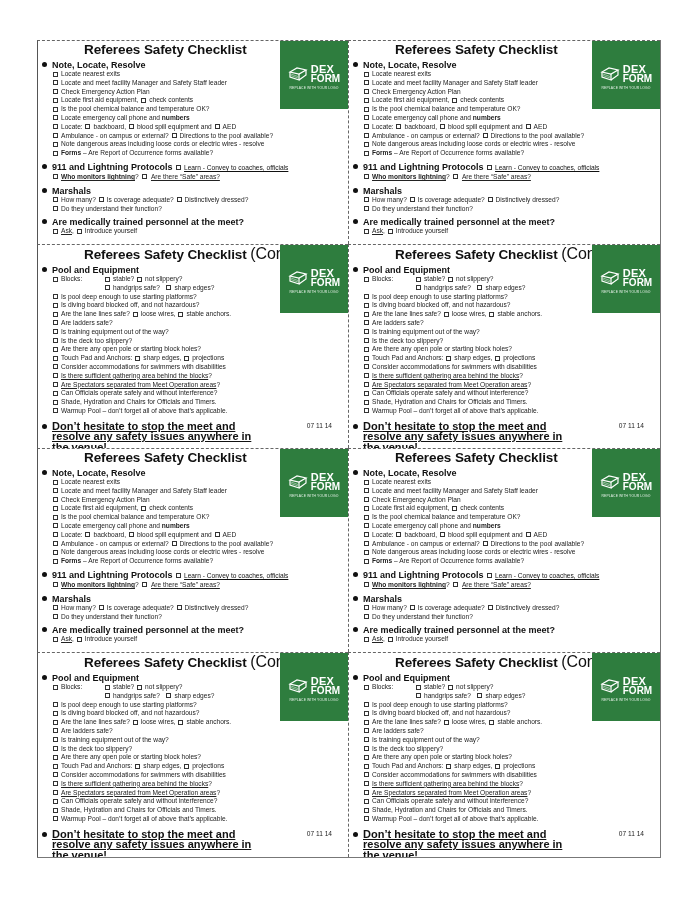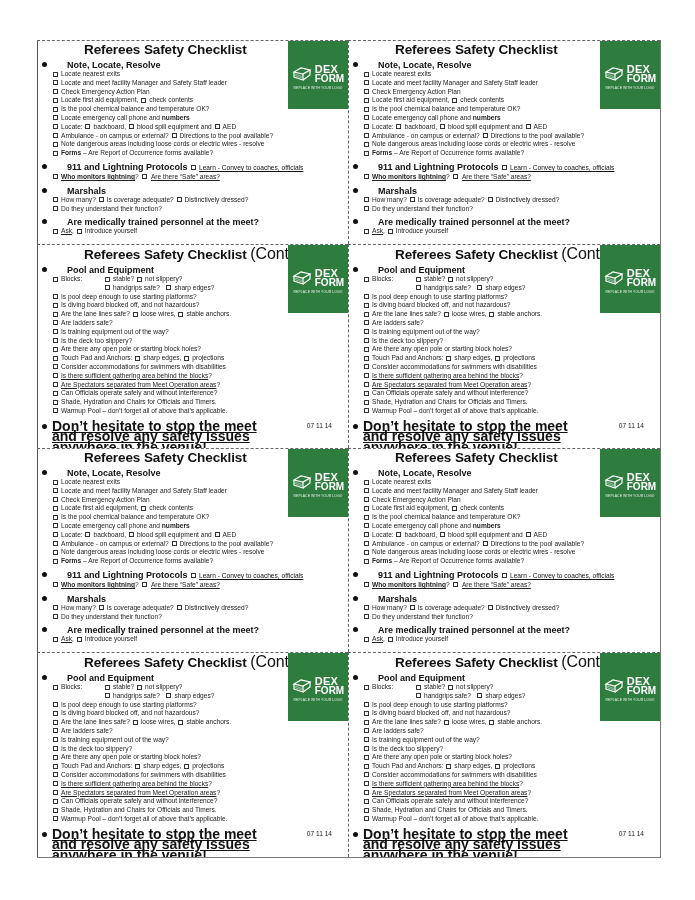--- a/index.html
+++ b/index.html
@@ -6,42 +6,42 @@
   body { width: 695px; height: 900px; position: relative; overflow: hidden;
          font-family: "Liberation Sans", sans-serif; color: #111; }
   .sheet { position: absolute; left: 37px; top: 40px; width: 623px; height: 817px;
            display: grid; grid-template-columns: 311px 312px; grid-template-rows: 204px 204px 204px 205px;
            border-right: 1px solid #777; border-bottom: 1px solid #777; }
   .card { position: relative; box-sizing: border-box; border-left: 1px dashed #666; border-top: 1px dashed #666;
           padding: 1px 4px 0 4px; overflow: hidden; }
   .card.first-col { border-left: 1px solid #555; }
   .title { font-weight: bold; font-size: 13.5px; line-height: 16px; margin: 0 0 2px 0; letter-spacing: -0.1px; padding-left: 42px; }
   .title .cont { font-weight: normal; font-size: 16px; }
-  .logo { position: absolute; right: 0; top: 0; width: 60px; height: 68px; background: #2e7d3e;
+  .logo { position: absolute; right: 0; top: 0; width: 68px; height: 68px; background: #2e7d3e;
           display: flex; flex-direction: column; align-items: center; justify-content: center; }
   .logo .row { display: flex; align-items: center; gap: 3px; margin-top: 4px; }
   .logo .dex { color: #fff; font-weight: bold; font-size: 11px; line-height: 10px; letter-spacing: 0.2px; }
   .logo .form { color: #fff; font-weight: bold; font-size: 10px; line-height: 9px; }
   .logo .tag { color: #e8f2ea; font-size: 3.4px; margin-top: 3px; letter-spacing: 0.1px; }
   .section { position: relative; padding-left: 10px; margin-top: 1px; }
   .section .bullet { position: absolute; left: 0; top: 2px; width: 5px; height: 5px; border-radius: 50%; background: #111; }
-  .section .head { font-weight: bold; font-size: 9px; line-height: 10px; margin-left: 15px; }
+  .section .head { font-weight: bold; font-size: 9px; line-height: 10px; }
   .items { margin: 0; padding: 0 0 0 1px; list-style: none; }
   .items li { font-size: 6.6px; line-height: 8.8px; color: #222; white-space: nowrap; }
   .cb { display: inline-block; width: 5px; height: 5px; border: 0.8px solid #333; margin-right: 3px; vertical-align: -0.5px; box-sizing: border-box; }
   .cb.in { margin-left: 1px; }
   .u { text-decoration: underline; }
   .b { font-weight: bold; }
   .sp { margin-top: 4px; }
   .inline-opts { font-size: 6.6px; font-weight: normal; }
   .blocks-row { display: flex; }
   .blocks-row .lbl { width: 52px; }
   .final { position: relative; padding-left: 10px; margin-top: 5px; }
   .final .bullet { position: absolute; left: 0; top: 3px; width: 5px; height: 5px; border-radius: 50%; background: #111; }
-  .final .txt { font-weight: bold; font-size: 14px; line-height: 10.5px; text-decoration: underline; width: 215px; }
+  .final .txt { font-weight: bold; font-size: 11px; line-height: 10.5px; text-decoration: underline; width: 215px; }
   .date { position: absolute; right: 12px; top: 1px; font-size: 6.6px; color: #222; }
 </style>
 </head>
 <body>
 
 <div class="sheet">
 
 <div class="card first-col">
       <div class="logo" style="background: rgb(46, 125, 62);">
         <div class="row">

